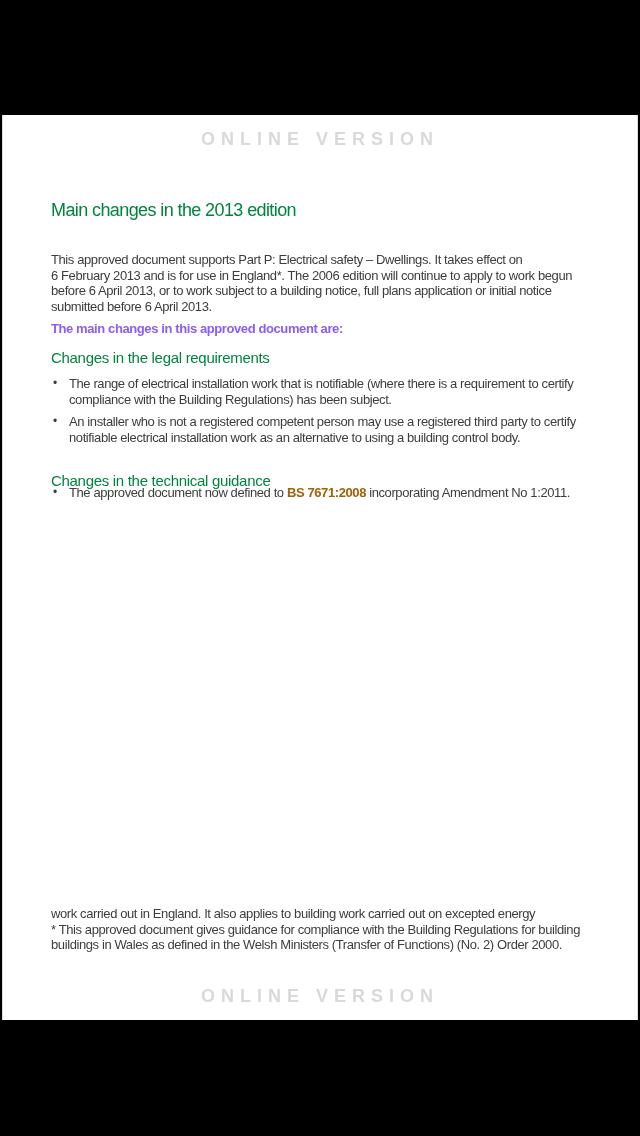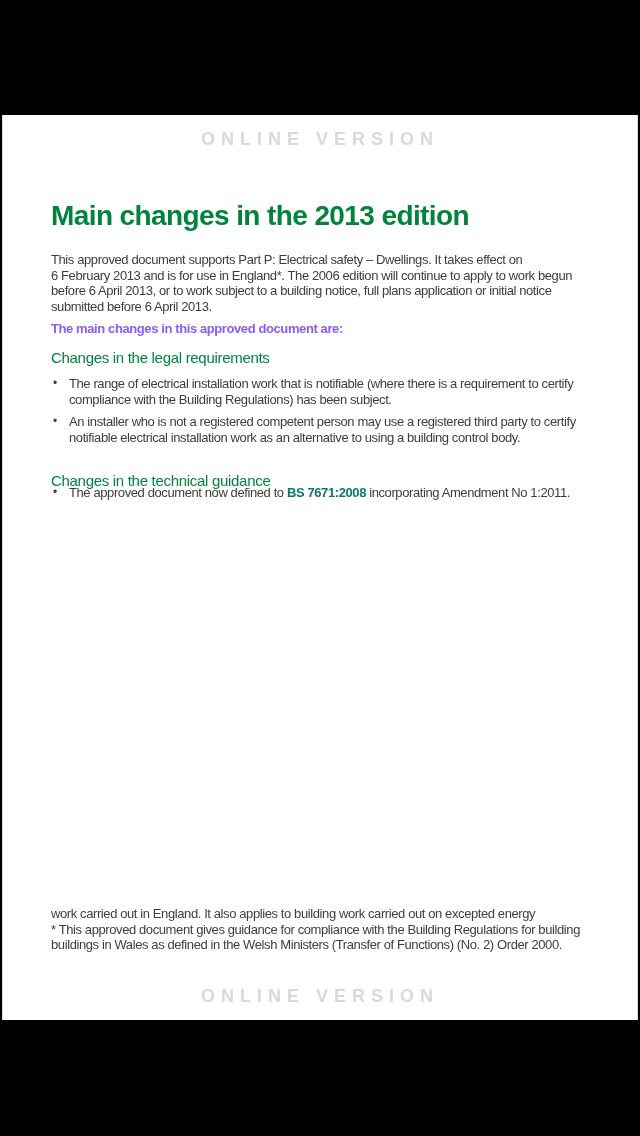--- a/index.html
+++ b/index.html
@@ -41,22 +41,22 @@
     color: #d9d9d9;
     white-space: nowrap;
   }
   .wm-top { top: 14px; }
   .wm-bottom { top: 871px; }
   .doc-title {
     position: absolute;
     top: 85px;
     left: 48px;
     margin: 0;
-    font-size: 28px;
-    font-weight: bold;
+    font-size: 18px;
+    font-weight: normal;
     letter-spacing: -0.6px;
     color: #00843d;
     white-space: nowrap;
   }
   .bodytext {
     font-size: 13px;
     line-height: 15.5px;
     letter-spacing: -0.4px;
     color: #3d3d3c;
   }
@@ -99,21 +99,21 @@
   .b2 { top: 299px; }
   .b3 { top: 370px; }
   .dot {
     width: 16px;
     flex: 0 0 16px;
     font-size: 12px;
     line-height: 15.5px;
     color: #3d3d3c;
   }
   .btext { flex: 1 1 auto; }
-  .btext strong { color: #0f766e; }
+  .btext strong { color: #a16207; }
   .footnote {
     position: absolute;
     top: 791px;
     left: 48px;
     width: 544px;
   }
 </style>
 </head>
 <body>
 

